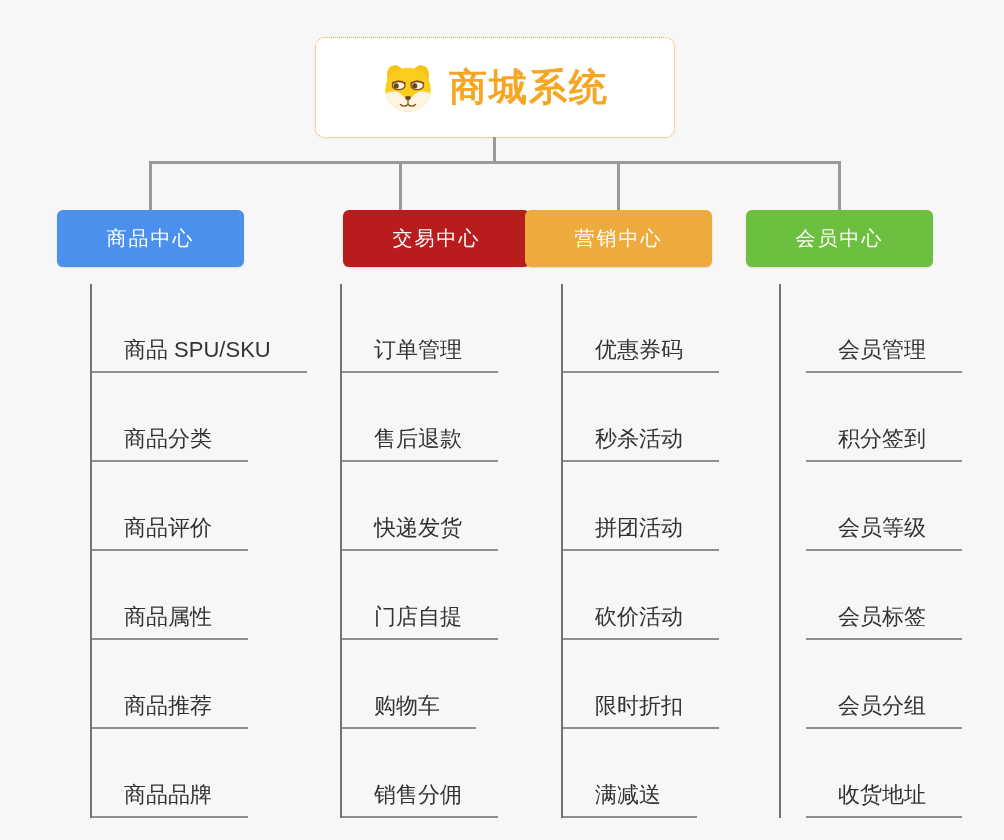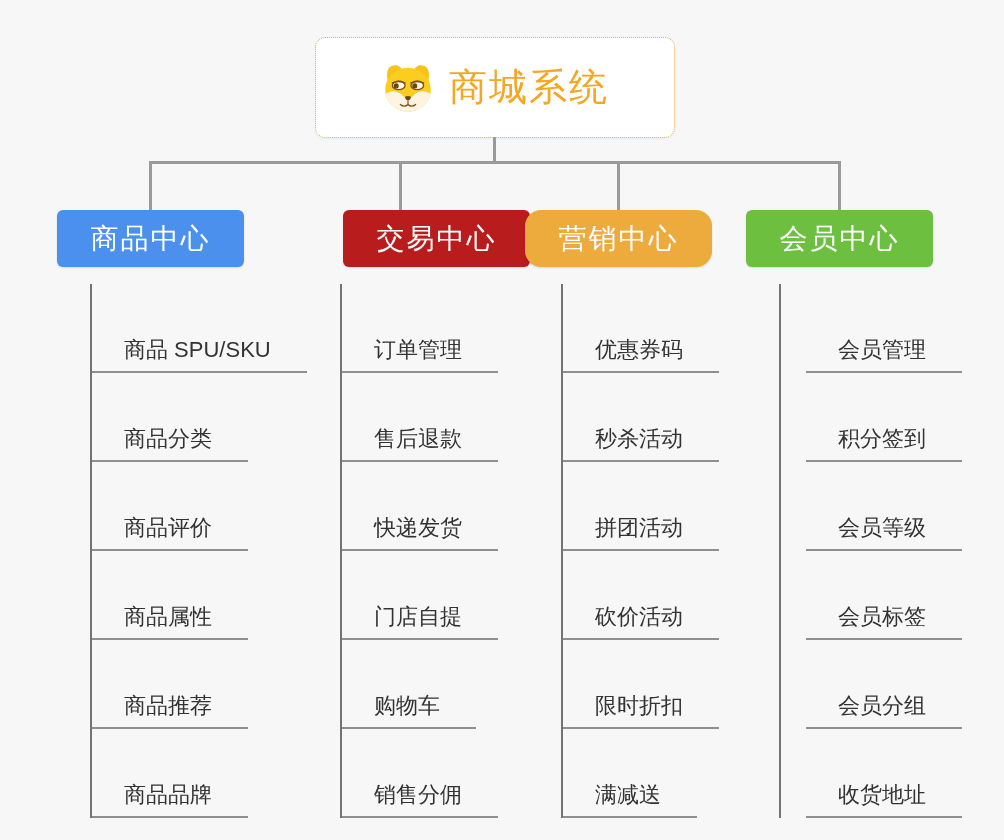--- a/index.html
+++ b/index.html
@@ -25,21 +25,21 @@
     border:1px dotted #f0a63c;
     border-radius:10px;
     box-shadow:0 1px 3px rgba(0,0,0,.05);
     display:flex;
     align-items:center;
     justify-content:center;
     gap:14px;
   }
   .root-title{
     font-size:38px;
-    font-weight:normal;
+    font-weight:bold;
     color:#f5a623;
     letter-spacing:2px;
     white-space:nowrap;
   }
 
   
   .line{position:absolute;background:#9a9a9a;}
   .root-stub   {left:493px; top:137px; width:3px;  height:26px;}
   .trunk       {left:149px; top:161px; width:692px;height:3px; border-radius:2px;}
   .drop        {top:161px;  width:3px; height:49px;}
@@ -51,28 +51,28 @@
   
   .branch-box{
     position:absolute;
     top:210px;
     width:187px; height:57px;
     border-radius:6px;
     display:flex;
     align-items:center;
     justify-content:center;
     color:#ffffff;
-    font-size:28px;
+    font-size:20px;
     letter-spacing:2px;
     box-shadow:0 1px 2px rgba(0,0,0,.12);
     white-space:nowrap;
   }
   .branch-box.b0{left:57px;}
   .branch-box.b1{left:307px;}
-  .branch-box.b2{left:525px;border-radius:16px;}
+  .branch-box.b2{left:525px;}
   .branch-box.b3{left:746px;}
 
   
   .items{
     position:absolute;
     top:267px;
     margin:17px; padding:0;
     list-style:none;
     border-left:2px solid #737373;
   }

